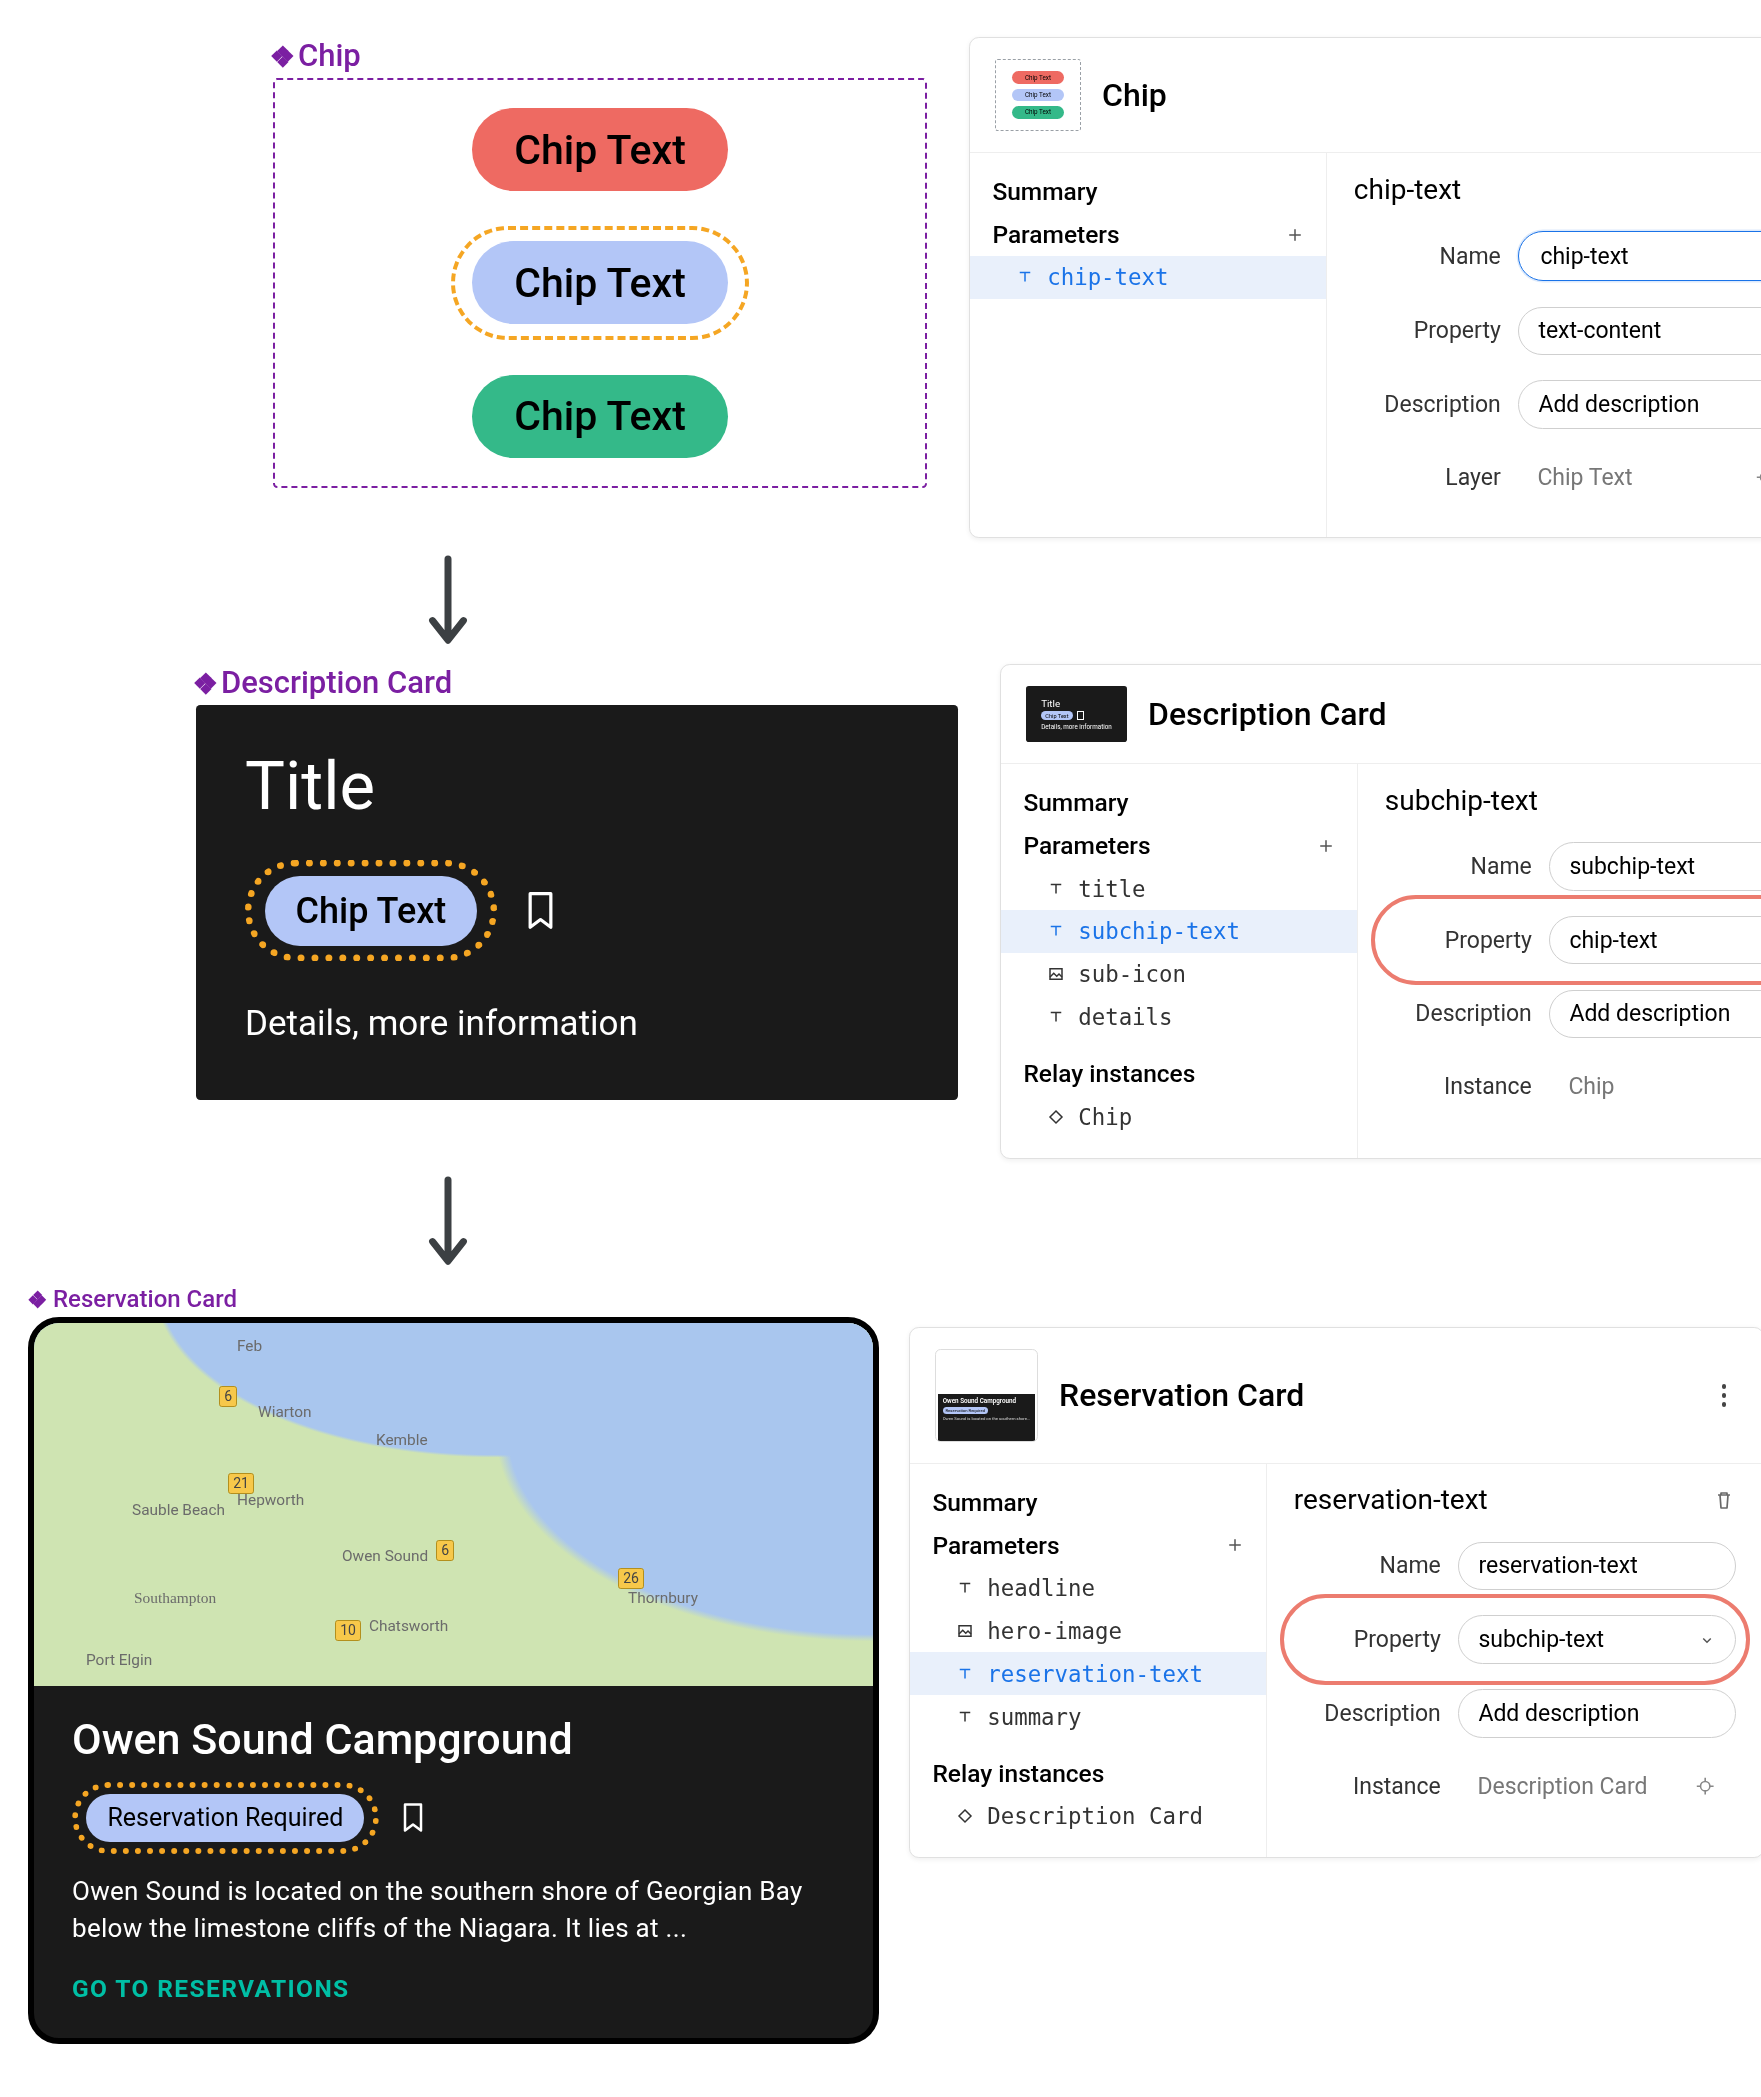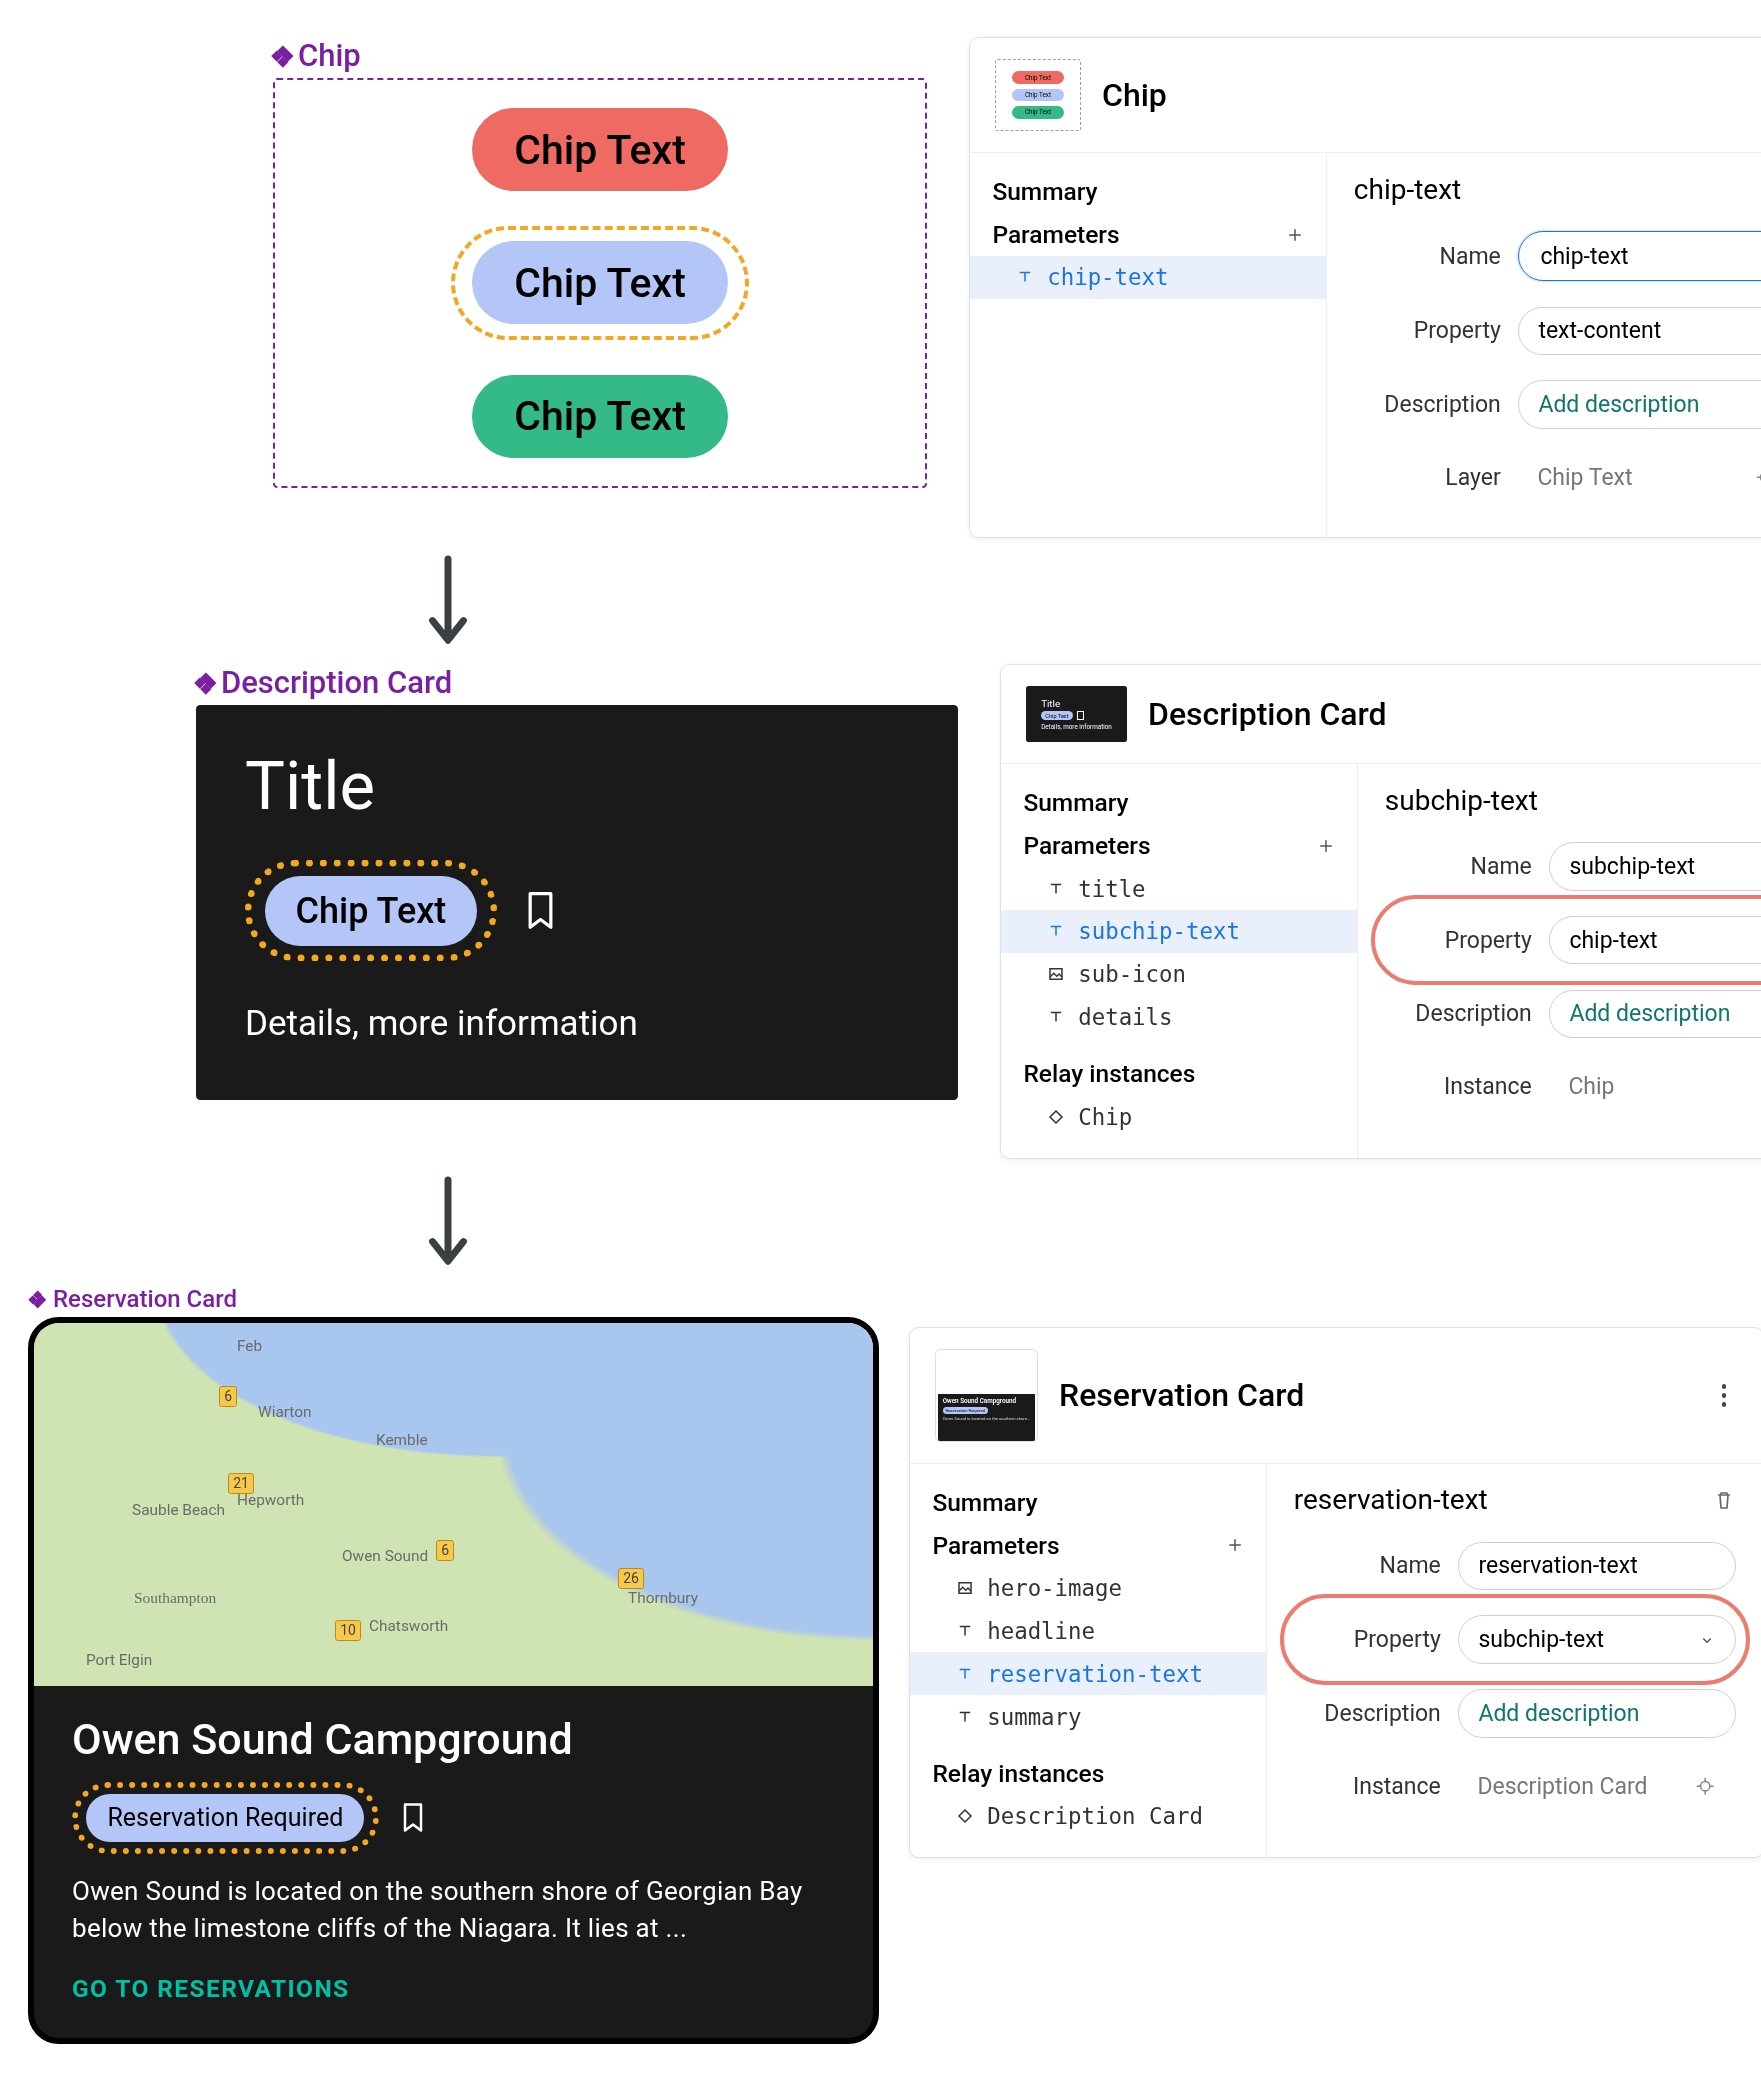--- a/index.html
+++ b/index.html
@@ -91,21 +91,21 @@
   .panel-right .pr-title-row { display:flex; align-items:center; justify-content:space-between; padding: 4.2px 2.8px 12.6px 2.8px;}
   .pr-title { font-size:28px; font-weight:400;}
   .trash-icon { width:24px; height:24px; opacity:0.8;}
   .field-row { display:flex; align-items:center; gap:17px; padding: 12.6px 2.8px;}
   .field-label { width:147px; font-size:23px; color:#333;text-align:right;}
   .field-input { flex:1; border:1px solid #cfcfcf; border-radius:698px; padding: 9.8px 19.6px; font-size:23px; display:flex; align-items:center; justify-content:space-between; background:#fff;}
   .field-input.focus { border-color: var(--blue-focus); box-shadow: 0 0 0 1.4px rgba(26,115,232,0.15);}
   .caret { width:18px; height:18px;}
   .field-static { flex:1; padding: 9.8px 19.6px; font-size:23px; color:var(--text-muted); display:flex; align-items:center; justify-content:space-between;}
   .crosshair-icon { width:22.4px; height:22.4px; opacity:0.7;}
-  .placeholder { color: #0f766e; text-align: center;}
+  .placeholder { color: #000000; text-align: center;}
   .coral-ring { position:relative;}
   .coral-ring::after { content:""; position:absolute; inset:-8.4px -11.2px; border: 4.2px solid var(--coral); border-radius: 698px; pointer-events:none;}
 
   .small-chips { display:flex; flex-direction:column; gap:4.9px; align-items:center; padding:8.4px;}
   .small-chips span { display:block; width:52px; height:12.6px; border-radius:698px; font-size:6.3px; display:flex; align-items:center; justify-content:center; color:#000;}
 
   .thumb-desc-inner { padding:5.6px 7px; color:#fff;}
   .thumb-desc-inner .t { font-size:9.8px;}
   .thumb-desc-inner .row2 { display:flex; align-items:center; gap:4.2px; margin:2.8px 0;}
   .thumb-desc-inner .cp { background:var(--blue-chip); color:#000; border-radius:698px; font-size:5.6px; padding:1.4px 4.2px;}
@@ -435,33 +435,33 @@
               </div>
             <div class="pl-section-title">
               <span>Parameters</span>
               <svg class="plus-icon" viewBox="0 0 24 24">
                   <path d="M12 5v14M5 12h14" stroke="#555" stroke-width="2" fill="none" stroke-linecap="round"></path>
                 </svg>
             </div>
             <div class="pl-item">
               <span class="glyph">
                   <svg viewBox="0 0 24 24">
+                    <path d="M5 6h14M12 6v12" stroke="currentColor" stroke-width="2" fill="none"></path>
+                  </svg>
+                </span>
+              <span>headline</span>
+            </div>
+            <div class="pl-item">
+              <span class="glyph">
+                  <svg viewBox="0 0 24 24">
                     <rect x="4" y="5" width="16" height="14" stroke="currentColor" stroke-width="2" fill="none"></rect>
                     <path d="M4 16l5-5 4 4 3-3 4 4" stroke="currentColor" stroke-width="2" fill="none"></path>
                   </svg>
                 </span>
               <span>hero-image</span>
-            </div>
-            <div class="pl-item">
-              <span class="glyph">
-                  <svg viewBox="0 0 24 24">
-                    <path d="M5 6h14M12 6v12" stroke="currentColor" stroke-width="2" fill="none"></path>
-                  </svg>
-                </span>
-              <span>headline</span>
             </div>
             <div class="pl-item selected">
               <span class="glyph">
                   <svg viewBox="0 0 24 24">
                     <path d="M5 6h14M12 6v12" stroke="currentColor" stroke-width="2" fill="none"></path>
                   </svg>
                 </span>
               <span>reservation-text</span>
             </div>
             <div class="pl-item">

